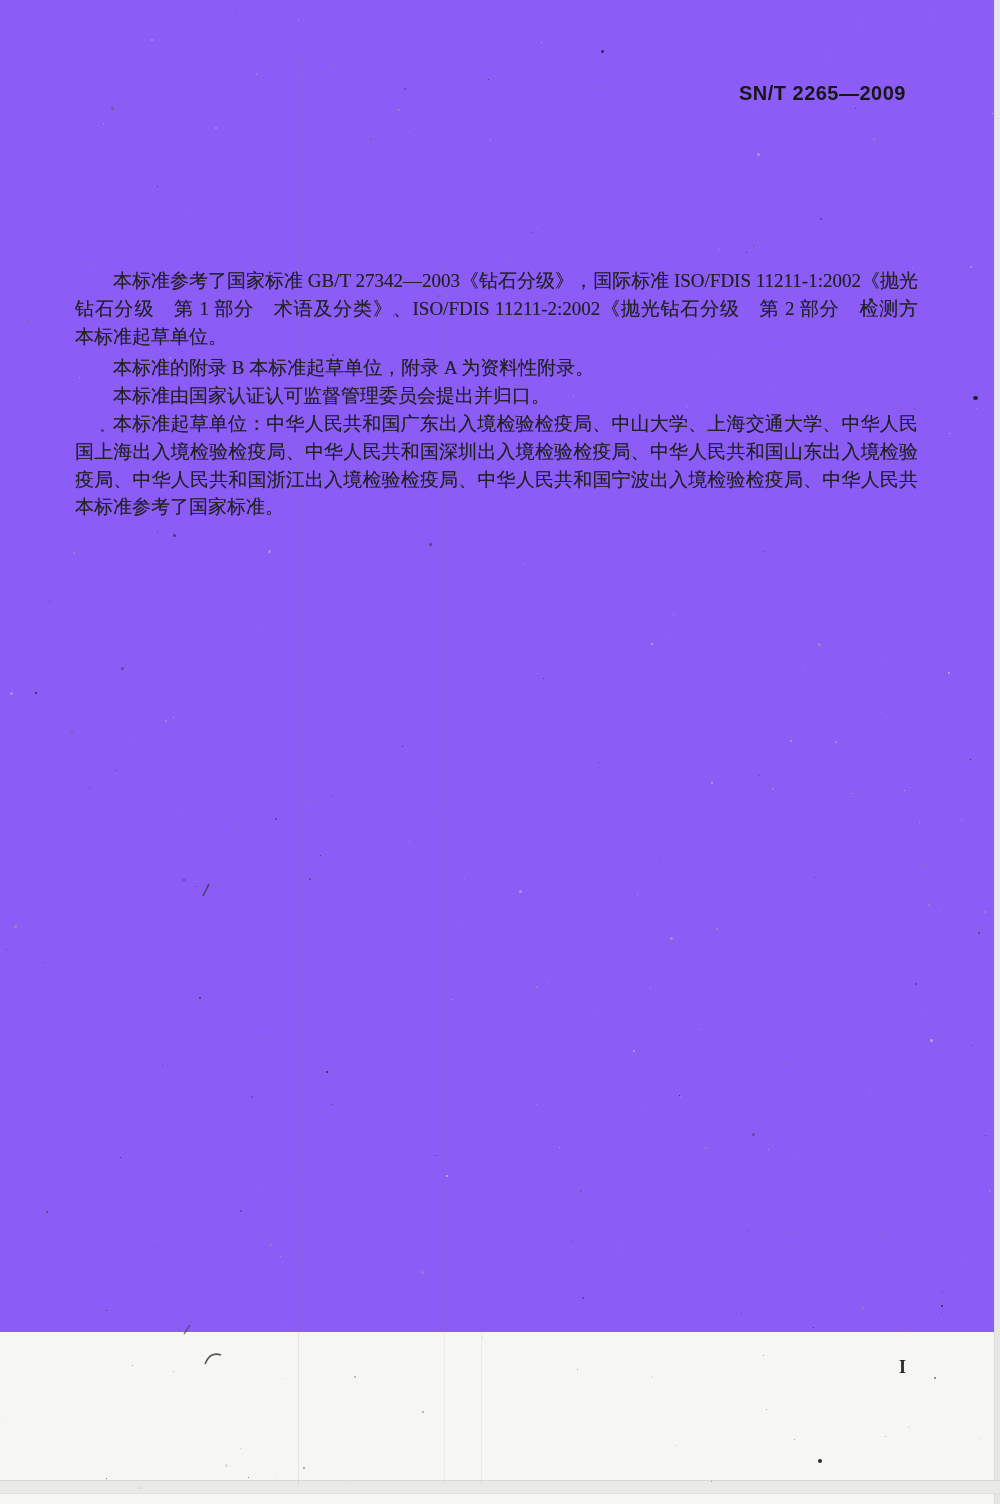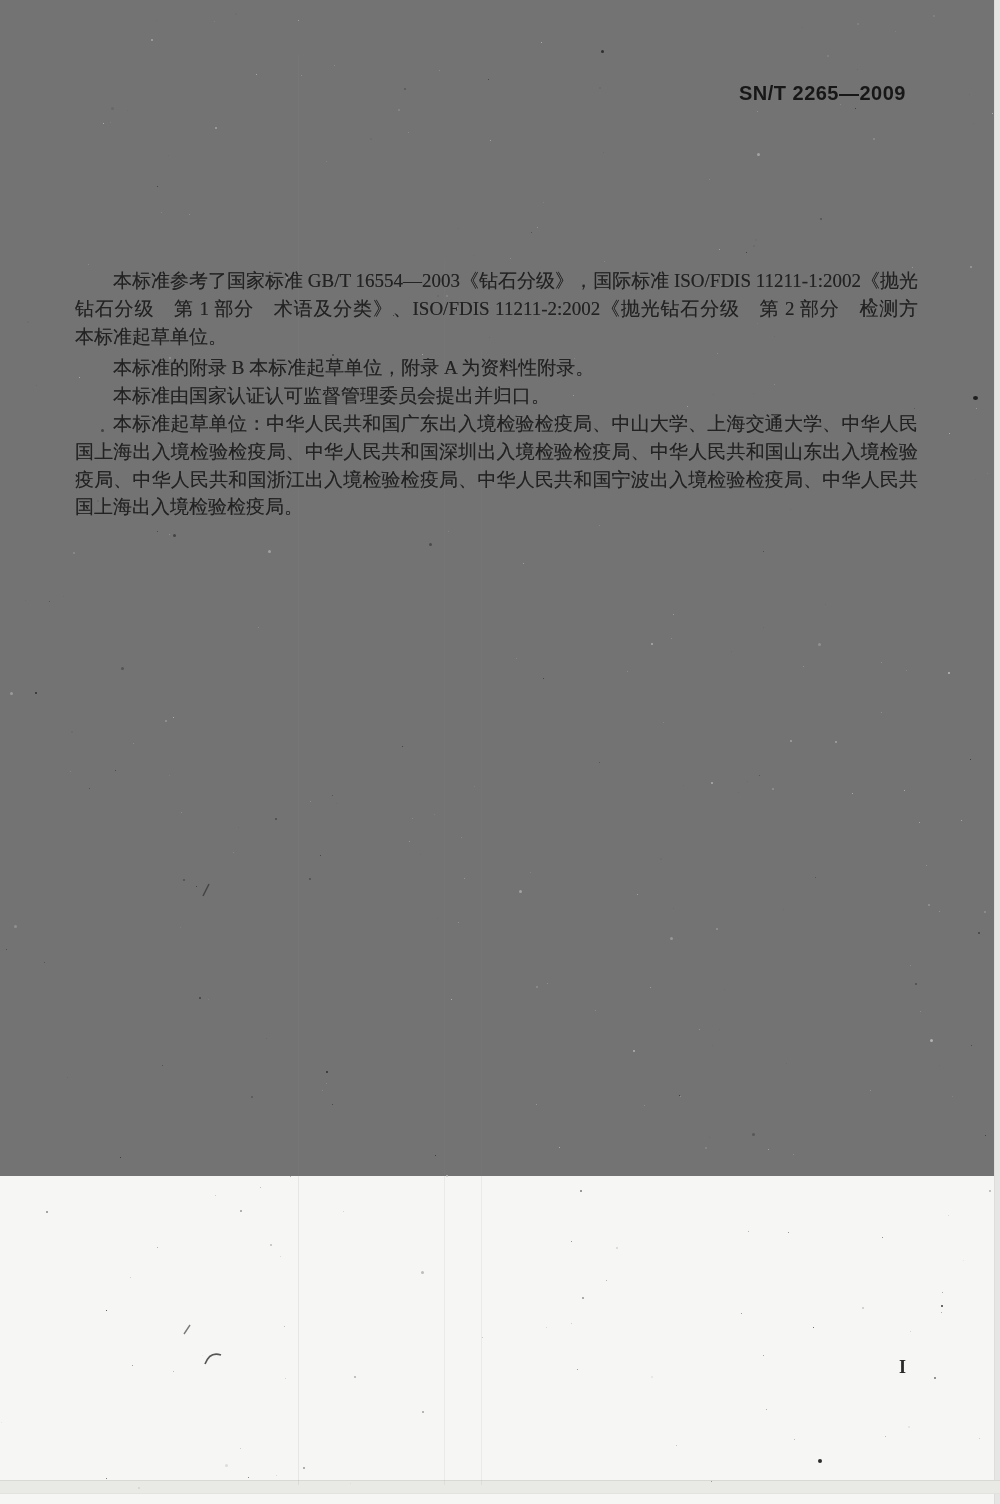--- a/index.html
+++ b/index.html
@@ -4,22 +4,22 @@
 <style>
   html,body{margin:0;padding:0;}
   body{
     width:1000px;height:1504px;
     background:#f6f6f4;
     font-family:"Liberation Serif",serif;
     position:relative;
     overflow:hidden;
   }
   .page{
-    position:absolute;left:0;top:0;width:1000px;height:1176px;
-    background:#737373;
+    position:absolute;left:0;top:0;width:1000px;height:1332px;
+    background:#8b5cf6;
   }
   
   .right-strip{
     position:absolute;top:0;right:0;width:5px;height:1504px;
     background:#e6e6e4;border-left:1px solid #dedddb;
   }
   .bottom-strip{
     position:absolute;left:0;top:1480px;width:1000px;height:12px;
     background:#e9e9e6;
     border-top:1px solid #d8d8d5;border-bottom:1px solid #e2e2df;
@@ -93,29 +93,29 @@
 
   <div class="fold f1"></div>
   <div class="fold f2"></div>
   <div class="fold f3"></div>
 
   <div class="doc-code">SN/T 2265—2009</div>
 
 
 
   <div class="body-text">
-    <div class="line indent fill">本标准参考了国家标准 GB/T 16554—2003《钻石分级》，国际标准 ISO/FDIS 11211-1:2002《抛光</div>
+    <div class="line indent fill">本标准参考了国家标准 GB/T 27342—2003《钻石分级》，国际标准 ISO/FDIS 11211-1:2002《抛光</div>
     <div class="line fill">钻石分级　第 1 部分　术语及分类》、ISO/FDIS 11211-2:2002《抛光钻石分级　第 2 部分　检测方法》</div>
     <div class="line">本标准起草单位。</div>
     <div class="line indent gap-s">本标准的附录 B 本标准起草单位，附录 A 为资料性附录。</div>
     <div class="line indent">本标准由国家认证认可监督管理委员会提出并归口。</div>
     <div class="line indent fill">本标准起草单位：中华人民共和国广东出入境检验检疫局、中山大学、上海交通大学、中华人民共和</div>
     <div class="line fill">国上海出入境检验检疫局、中华人民共和国深圳出入境检验检疫局、中华人民共和国山东出入境检验检</div>
     <div class="line fill">疫局、中华人民共和国浙江出入境检验检疫局、中华人民共和国宁波出入境检验检疫局、中华人民共和</div>
-    <div class="line">国上海出入境检验检疫局。</div>
+    <div class="line">本标准参考了国家标准。</div>
   </div>
 
   <div class="page-number">I</div>
 
   <svg class="artifact" style="left:203px;top:1350px;" width="22" height="16" viewBox="0 0 22 16">
     <path d="M2,14 Q7,1 18,5" fill="none" stroke="#3a3a3a" stroke-width="1.6" opacity="0.85"></path>
   </svg>
   <svg class="artifact" style="left:200px;top:882px;" width="12" height="16" viewBox="0 0 12 16">
     <path d="M3,14 L9,2" fill="none" stroke="#3a3a3a" stroke-width="1.6" opacity="0.8"></path>
   </svg>

